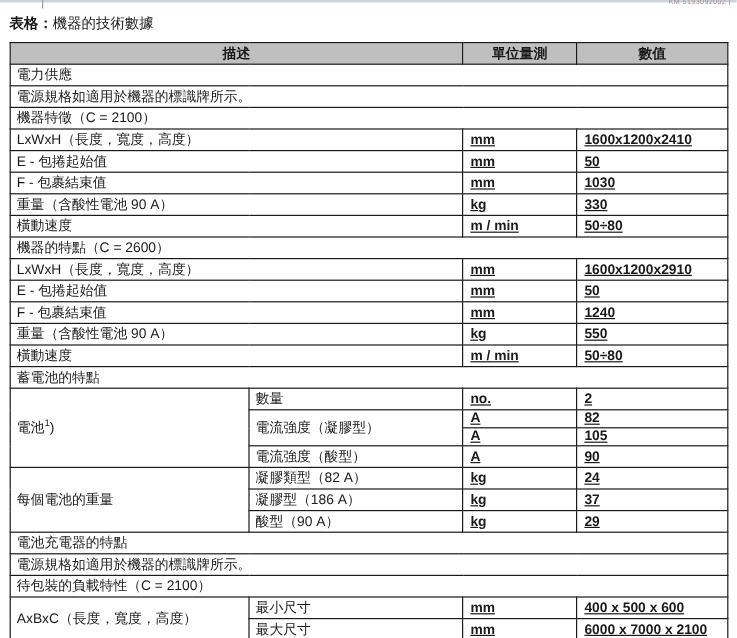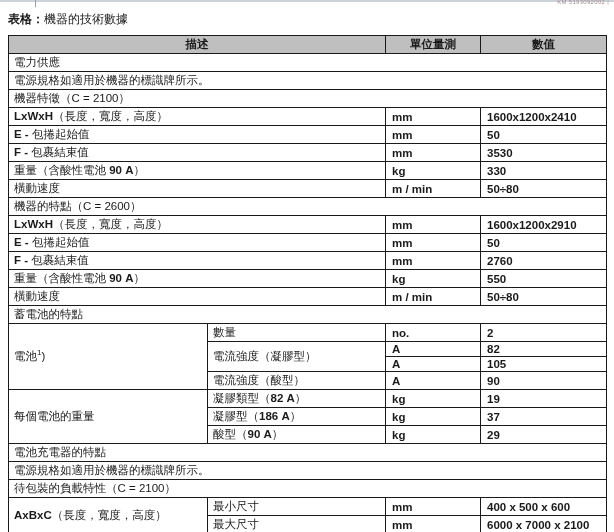--- a/index.html
+++ b/index.html
@@ -17,22 +17,22 @@
   table.spec {
     margin-left:8px; width:598px; table-layout:fixed;
     border-collapse:collapse; font-size:11.5px; color:#1a1a1a;
   }
   .spec td {
     border:1px solid #1a1a1a; height:13.8px; padding:1px 4px 1px 5px;
     vertical-align:middle; overflow:hidden; white-space:nowrap; text-align:left;
   }
   .spec tr.hdr td { background:#bfbfbf; font-weight:bold; text-align:center; padding:1px 2px; }
   .spec tr.section td { font-weight:normal; }
-  .spec td.unit, .spec td.val { font-weight:bold; padding-left:6px; }
-  .spec td b { font-weight:bold; }
+  .spec td.unit, .spec td.val { font-weight:bold; padding-left:6px;text-decoration:underline; }
+  .spec td b { font-weight:normal; }
   .spec sup { font-size:8px; vertical-align:super; line-height:0; }
 </style>
 </head>
 <body>
 
 <div class="top-strip"></div>
 <div class="top-tick"></div>
 <div class="doc-ref">KM 5193092002 |</div>
 
 <div class="title"><b>表格：</b><span>機器的技術數據</span></div>
@@ -68,21 +68,21 @@
     <td class="val">1600x1200x2410</td>
   </tr>
   <tr>
     <td colspan="2"><b>E - </b><span>包捲起始值</span></td>
     <td class="unit">mm</td>
     <td class="val">50</td>
   </tr>
   <tr>
     <td colspan="2"><b>F - </b><span>包裹結束值</span></td>
     <td class="unit">mm</td>
-    <td class="val">3530</td>
+    <td class="val">1030</td>
   </tr>
   <tr>
     <td colspan="2"><span>重量（含酸性電池 </span><b>90 A</b><span>）</span></td>
     <td class="unit">kg</td>
     <td class="val">330</td>
   </tr>
   <tr>
     <td colspan="2"><span>橫動速度</span></td>
     <td class="unit">m / min</td>
     <td class="val">50÷80</td>
@@ -97,21 +97,21 @@
     <td class="val">1600x1200x2910</td>
   </tr>
   <tr>
     <td colspan="2"><b>E - </b><span>包捲起始值</span></td>
     <td class="unit">mm</td>
     <td class="val">50</td>
   </tr>
   <tr>
     <td colspan="2"><b>F - </b><span>包裹結束值</span></td>
     <td class="unit">mm</td>
-    <td class="val">2760</td>
+    <td class="val">1240</td>
   </tr>
   <tr>
     <td colspan="2"><span>重量（含酸性電池 </span><b>90 A</b><span>）</span></td>
     <td class="unit">kg</td>
     <td class="val">550</td>
   </tr>
   <tr>
     <td colspan="2"><span>橫動速度</span></td>
     <td class="unit">m / min</td>
     <td class="val">50÷80</td>
@@ -137,21 +137,21 @@
   </tr>
   <tr>
     <td>電流強度（酸型）</td>
     <td class="unit">A</td>
     <td class="val">90</td>
   </tr>
   <tr>
     <td rowspan="3">每個電池的重量</td>
     <td><span>凝膠類型（</span><b>82 A</b><span>）</span></td>
     <td class="unit">kg</td>
-    <td class="val">19</td>
+    <td class="val">24</td>
   </tr>
   <tr>
     <td><span>凝膠型（</span><b>186 A</b><span>）</span></td>
     <td class="unit">kg</td>
     <td class="val">37</td>
   </tr>
   <tr>
     <td><span>酸型（</span><b>90 A</b><span>）</span></td>
     <td class="unit">kg</td>
     <td class="val">29</td>

